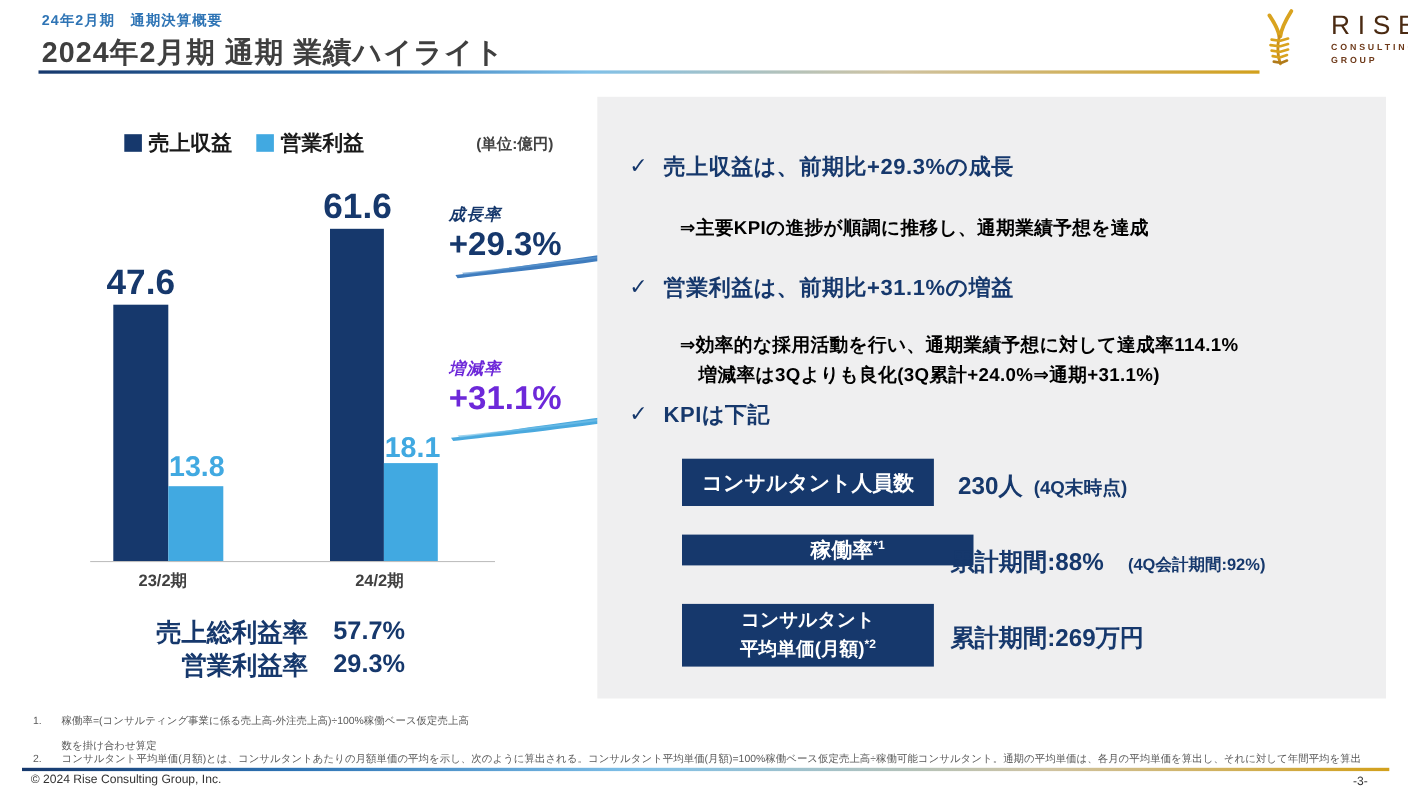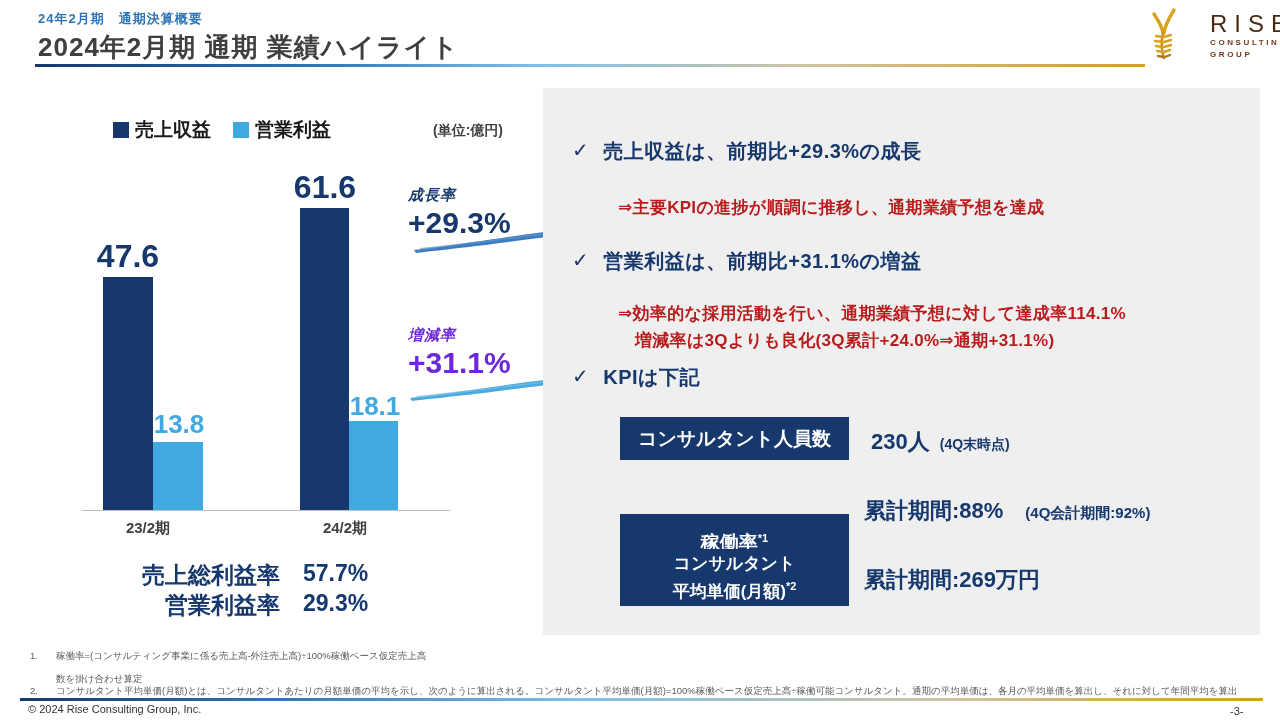--- a/index.html
+++ b/index.html
@@ -55,36 +55,36 @@
   .ratio2{top:590px;}
   .ratio-label{position:absolute;left:100px;width:180px;text-align:right;}
   .ratio-value{position:absolute;left:303px;}
   
   .panel{position:absolute;left:543px;top:88px;width:717px;height:547px;background:#efeff0;}
   .bullet{position:absolute;display:flex;color:#16386c;font-weight:bold;font-size:20px;letter-spacing:0.5px;}
   .bullet .check{margin-right:14px;}
   .b1{left:572px;top:138px;}
   .b2{left:572px;top:248px;}
   .b3{left:572px;top:364px;}
-  .subtext{position:absolute;color:#b91c1c;font-weight:bold;font-size:17px;letter-spacing:0.3px;text-align:center;}
+  .subtext{position:absolute;color:#000000;font-weight:bold;font-size:17px;letter-spacing:0.3px;text-align:center;}
   .s1{left:618px;top:196px;}
   .s2a{left:618px;top:302px;}
   .s2b{left:635px;top:329px;}
   
   .kpi-box{position:absolute;left:620px;width:229px;background:#16386c;color:#ffffff;font-weight:bold;
     display:flex;flex-direction:column;align-items:center;justify-content:center;text-align:center;}
   .kpi-box1{top:417px;height:43px;font-size:19px;}
-  .kpi-box2{top:514px;height:57px;font-size:19px;}
+  .kpi-box2{top:486px;height:28px;font-size:19px;padding-left:36px;}
   .kpi-box3{top:549px;height:57px;font-size:17px;line-height:22px;}
   .kpi-box sup{font-size:11px;}
   .kpi-value{position:absolute;color:#16386c;font-weight:bold;white-space:nowrap;}
   .kv1{left:871px;top:427px;font-size:22px;}
   .kv2{left:864px;top:496px;font-size:22px;}
   .kv3{left:864px;top:565px;font-size:22px;}
-  .kpi-note{font-size:14px;margin-left:10px;}
+  .kpi-note{font-size:17px;margin-left:10px;}
   .kn2{font-size:15px;margin-left:22px;}
   
   .fn{position:absolute;color:#5a5a5a;font-size:9.5px;line-height:11.5px;white-space:nowrap;}
   .fn-num{position:absolute;left:30px;}
   .fn-text{position:absolute;left:56px;}
   .fnl1{top:650px;} .fnl2{top:661.5px;} .fnl3{top:673px;} .fnl4{top:684.5px;}
   
   .footer-rule{position:absolute;left:20px;top:698px;width:1243px;height:2.5px;
     background:linear-gradient(to right,#16386c 0%,#2e74b5 20%,#7fc0e8 45%,#cfc3a2 75%,#d2a01c 100%);}
   .copyright{position:absolute;left:28px;top:703px;font-size:11px;color:#333333;}

